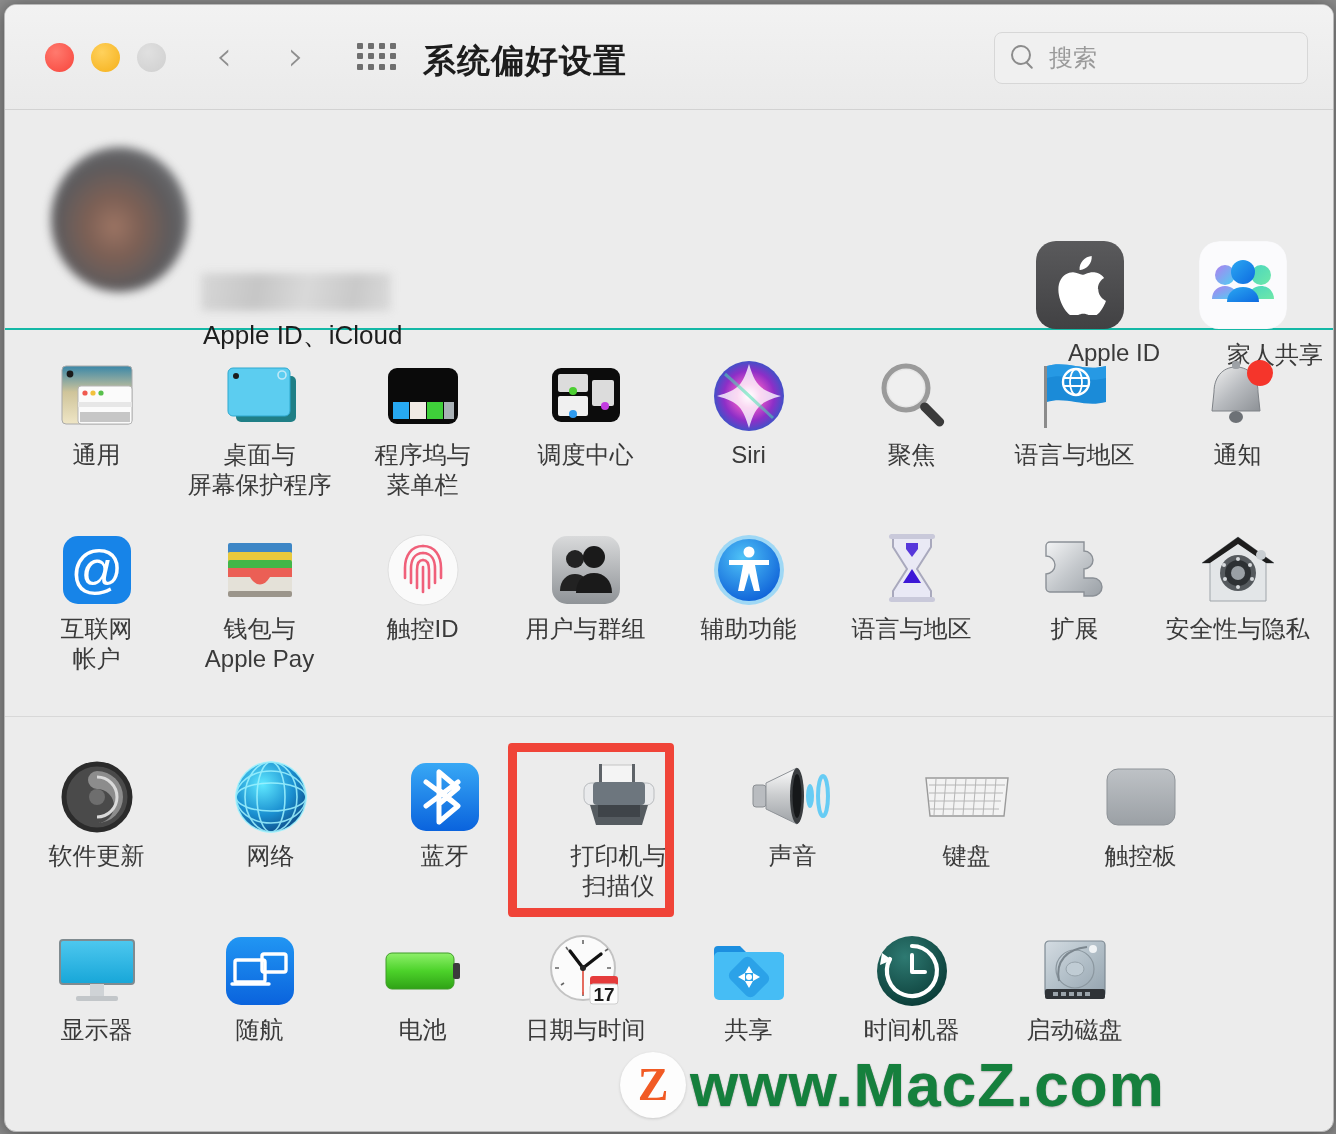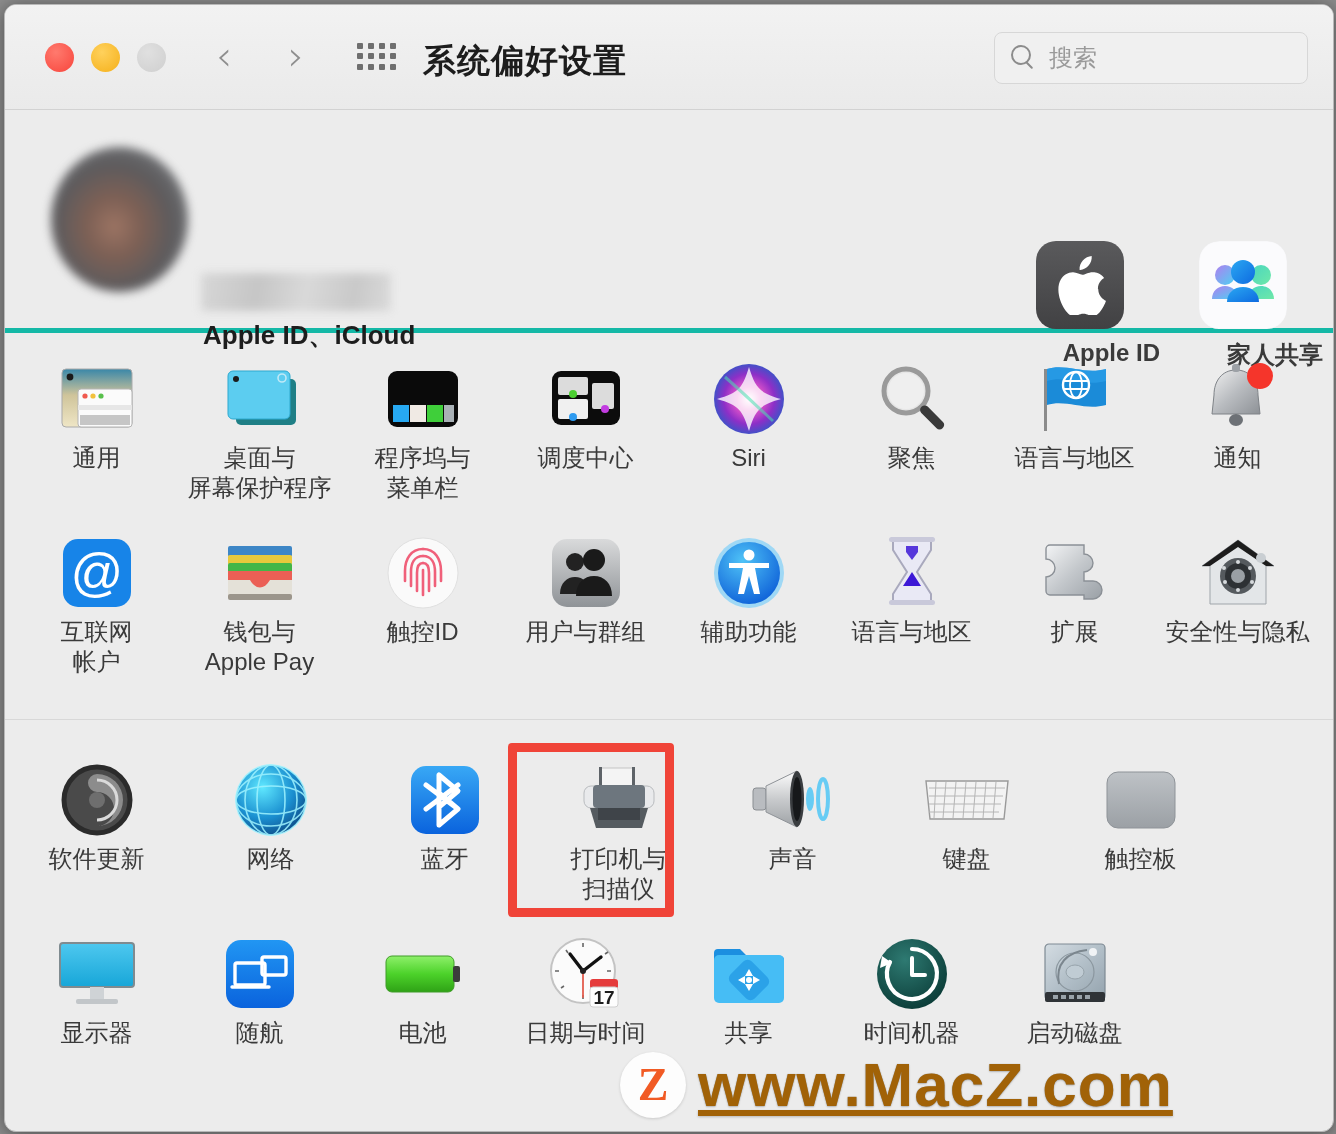--- a/index.html
+++ b/index.html
@@ -122,22 +122,21 @@
     margin-left: 12px;
     color: #9a9a9a;
     font-size: 24px;
   }
 
   
   #appleid-band {
     position: relative;
     height: 218px;
     background: #ececec;
-    border-bottom: 5px solid #14b8a6;
-    font-weight: bold;
+    border-bottom: 2px solid #14b8a6;
   }
   #avatar {
     position: absolute;
     left: 46px; top: 37px;
     width: 137px; height: 145px;
     border-radius: 50%;
     background: radial-gradient(ellipse at 46% 55%, #9c7463 0%, #7d6055 26%, #5d5b5d 55%, #6f7174 75%, #9aa0a4 100%);
     filter: blur(5px);
   }
   #appleid-name {
@@ -244,28 +243,27 @@
     box-shadow: 0 1px 3px rgba(0,0,0,.15);
   }
   #wm-logo span {
     font-size: 46px;
     font-weight: bold;
     color: #f15a24;
     font-family: "Liberation Serif", serif;
     line-height: 1;
   }
   #wm-text {
-    margin-left: 12px;
+    margin-left: 4px;
     font-size: 62px;
     font-weight: bold;
-    color: #a16207;
+    color: #15803d;
     letter-spacing: 1px;
     text-shadow: 0 1px 2px rgba(0,0,0,.22), 0 0 1px rgba(0,0,0,.3);
     font-family: "Liberation Sans", sans-serif;
-    text-decoration: underline;
   }
   svg { display: block; }
 </style>
 </head>
 <body>
 
 <div id="window">
 
   <div id="titlebar">
     <div id="traffic">

